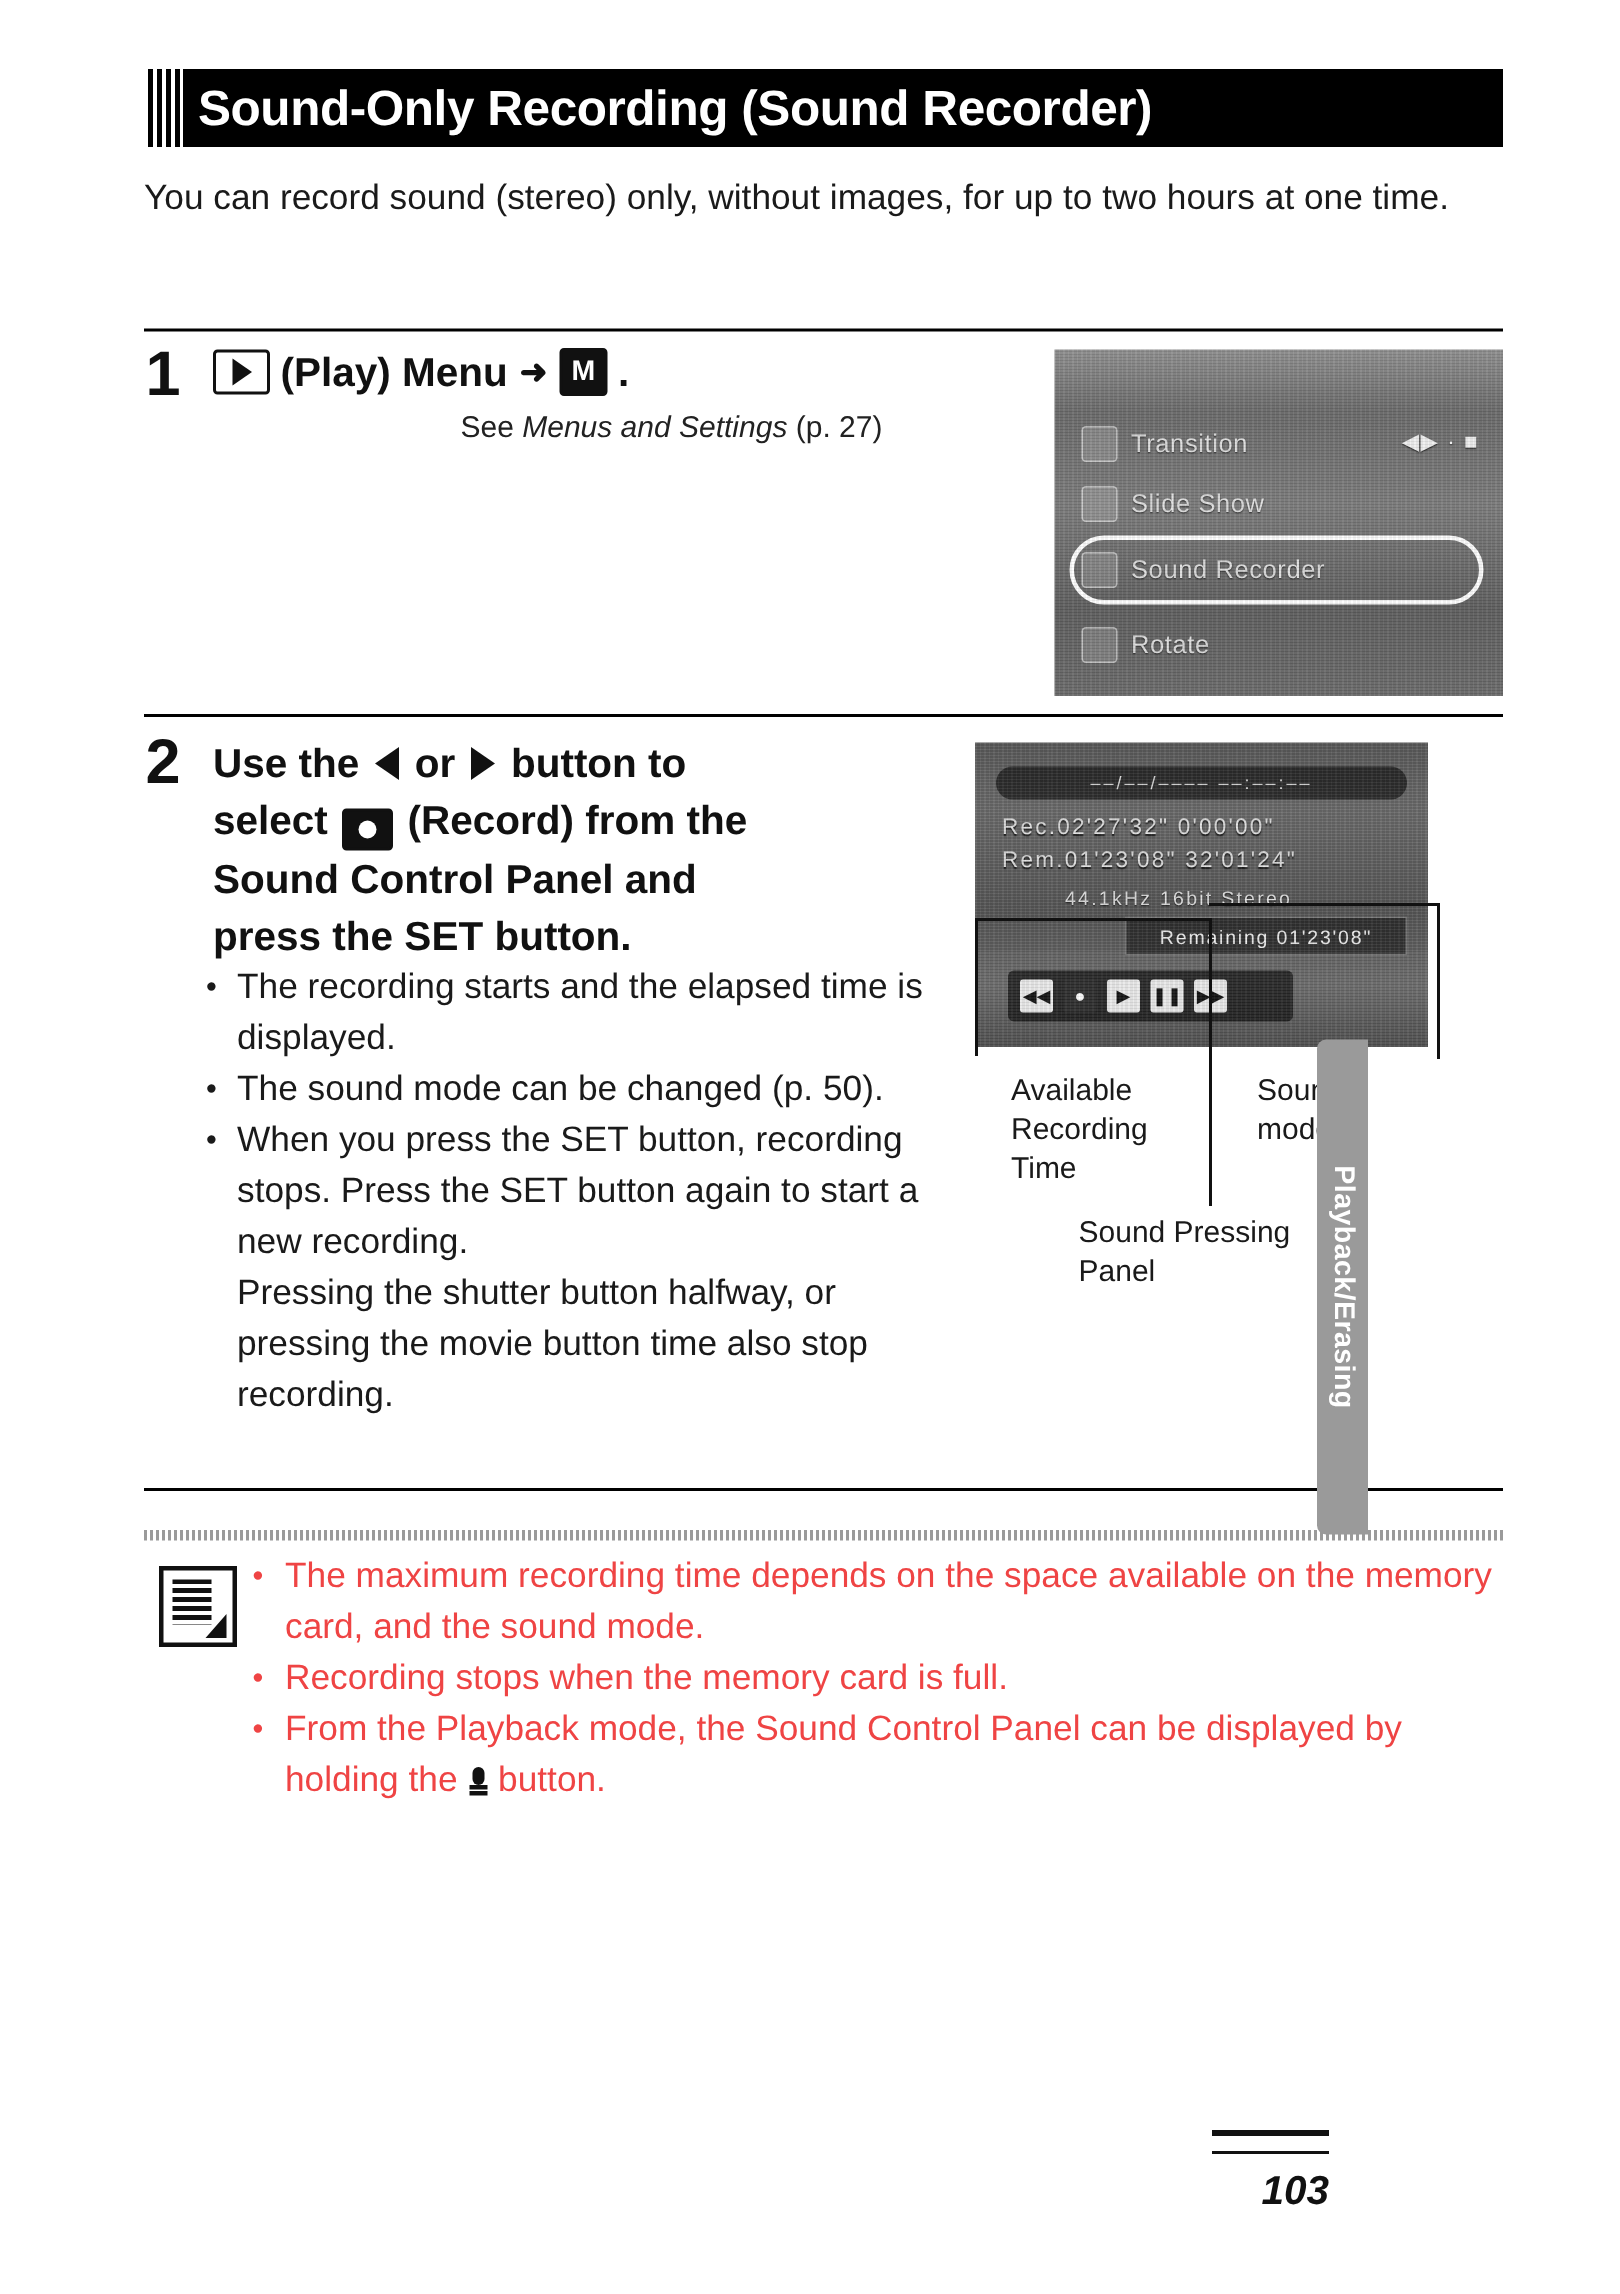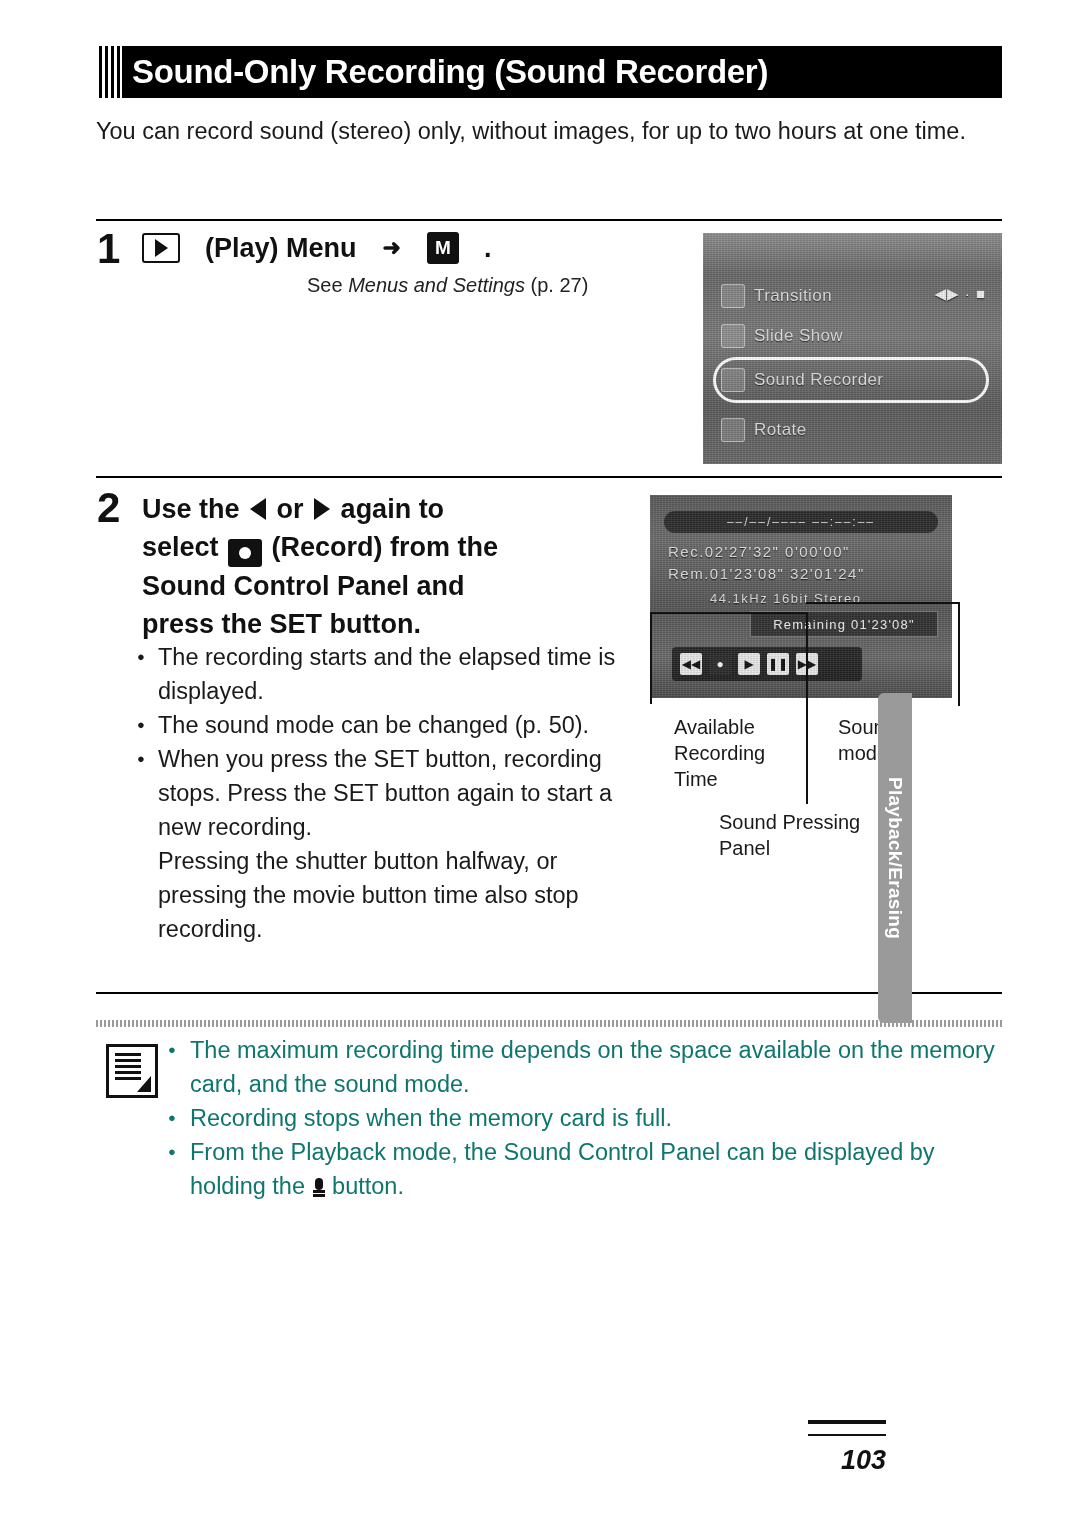--- a/index.html
+++ b/index.html
@@ -97,21 +97,21 @@
   .step2-num { left: 97px; top: 487px; }
 
   .step1-head {
     position: absolute;
     left: 142px;
     top: 232px;
     font-size: 27px;
     font-weight: bold;
     display: flex;
     align-items: center;
-    gap: 25px;
+    gap: 7px;
     white-space: nowrap;
   }
   .icon-box {
     display: inline-flex;
     align-items: center;
     justify-content: center;
     border: 2px solid #111;
     border-radius: 3px;
     background: #fff;
     box-sizing: border-box;
@@ -387,21 +387,21 @@
     border-left: 14px solid transparent;
     border-bottom: 16px solid #111;
   }
   .notes {
     position: absolute;
     left: 166px;
     top: 1033px;
     width: 836px;
     font-size: 23.5px;
     line-height: 34px;
-    color: #0f766e;
+    color: #ef4444;
   }
   .notes .b {
     position: relative;
     padding-left: 24px;
   }
   .notes .b::before {
     content: "\25CF";
     position: absolute;
     left: 2px; top: 0;
     font-size: 13px;
@@ -531,21 +531,21 @@
 
   <div class="hr hr-2"></div>
 
   <div class="step-num step2-num">2</div>
 
   <div class="step2-head">
     <span>Use the</span>
     <span class="tri-left"></span>
     <span>or</span>
     <span class="tri-right"></span>
-    <span>again to</span>
+    <span>button to</span>
     <br>
     <span>select</span>
     <span class="inline-box">
         <span class="dot"></span>
       </span>
     <span>(Record) from the</span>
     <br>
     <span>Sound Control Panel and</span>
     <br>
     <span>press the</span>

